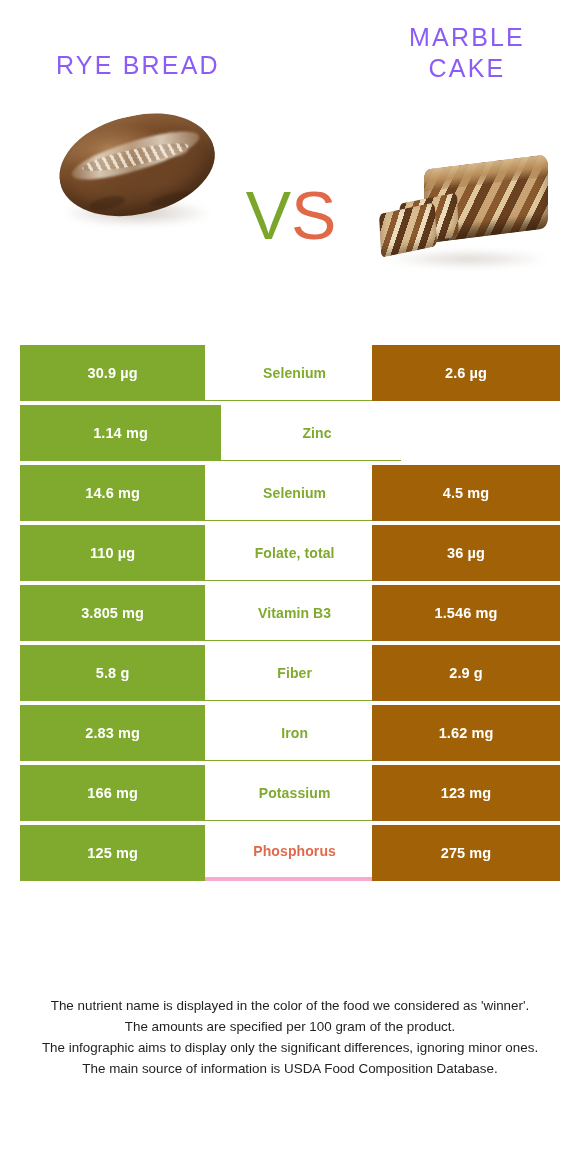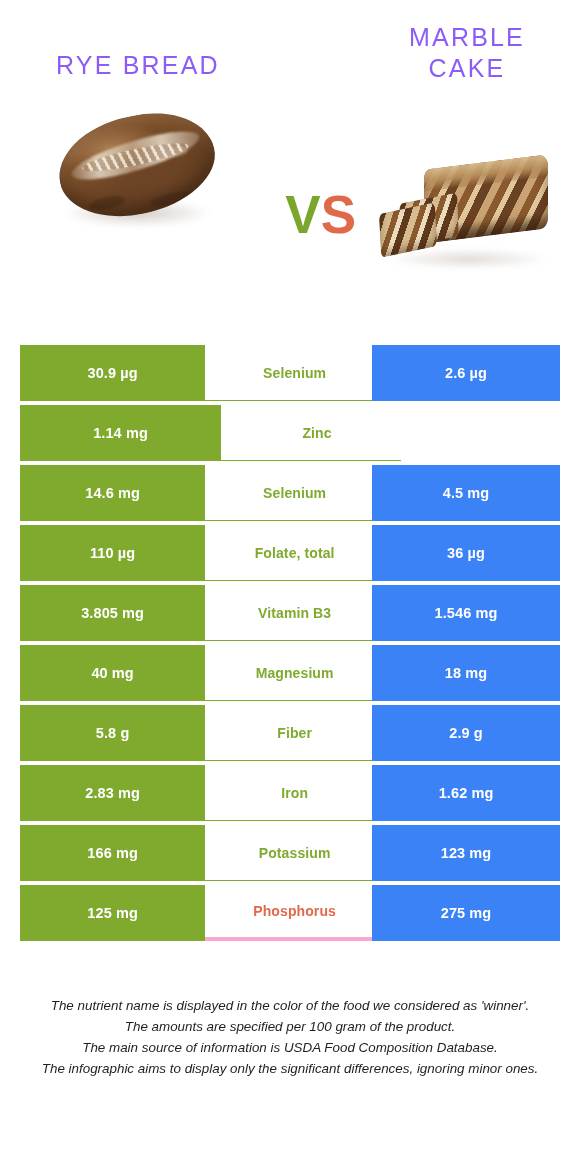--- a/index.html
+++ b/index.html
@@ -44,25 +44,25 @@
     width: 190px;
     text-align: center;
   }
 
   .vs-wrap {
     position: absolute;
     left: 226px;
     top: 160px;
     width: 130px;
     height: 110px;
-    font-size: 53px;
-    font-weight: 700;
+    font-size: 68px;
+    font-weight: 400;
     letter-spacing: 0px;
     line-height: 110px;
-    text-align: right;
+    text-align: center;
   }
   .vs-v { color: #7aa62b; }
   .vs-s { color: #e0694a; }
 
   
   .food-img { position: absolute; }
 
   
   .bread {
     left: 52px;
@@ -214,38 +214,38 @@
     border-bottom: 1px solid #7faa2e;
     box-sizing: border-box;
     padding-left: 12px;
   }
   .cell-mid.loser-name {
     color: #e0694a;
     border-bottom: 4px solid #f9a8d4;
   }
   .cell-right {
     width: 204px;
-    background: #3b82f6;
+    background: #a16207;
     color: #ffffff;
   }
 
   
   .footer {
     position: absolute;
     left: 0;
     top: 995px;
     width: 580px;
     text-align: center;
     font-size: 13.4px;
     line-height: 21px;
     color: #1f1f1f;
     padding: 0 24px;
     box-sizing: border-box;
   }
-  .footer p { margin: 0; font-style: italic; }
+  .footer p { margin: 0; }
 </style>
 </head>
 <body>
 
 <div class="header">
 
   <div class="food-title title-left">RYE BREAD</div>
 
   <div class="food-title title-right">MARBLE
 CAKE</div>
@@ -294,25 +294,20 @@
       <div class="cell cell-left">110 µg</div>
       <div class="cell cell-mid">Folate, total</div>
       <div class="cell cell-right">36 µg</div>
     </div>
     <div class="row">
       <div class="cell cell-left">3.805 mg</div>
       <div class="cell cell-mid">Vitamin B3</div>
       <div class="cell cell-right">1.546 mg</div>
     </div>
     <div class="row">
-      <div class="cell cell-left">40 mg</div>
-      <div class="cell cell-mid">Magnesium</div>
-      <div class="cell cell-right">18 mg</div>
-    </div>
-    <div class="row">
       <div class="cell cell-left">5.8 g</div>
       <div class="cell cell-mid">Fiber</div>
       <div class="cell cell-right">2.9 g</div>
     </div>
     <div class="row">
       <div class="cell cell-left">2.83 mg</div>
       <div class="cell cell-mid">Iron</div>
       <div class="cell cell-right">1.62 mg</div>
     </div>
     <div class="row">
@@ -323,15 +318,15 @@
     <div class="row">
       <div class="cell cell-left">125 mg</div>
       <div class="cell cell-mid loser-name">Phosphorus</div>
       <div class="cell cell-right">275 mg</div>
     </div>
   </div>
 
 <div class="footer">
   <p>The nutrient name is displayed in the color of the food we considered as 'winner'.</p>
   <p>The amounts are specified per 100 gram of the product.</p>
+  <p>The infographic aims to display only the significant differences, ignoring minor ones.</p>
   <p>The main source of information is USDA Food Composition Database.</p>
-  <p>The infographic aims to display only the significant differences, ignoring minor ones.</p>
 </div>
 
 </body></html>

